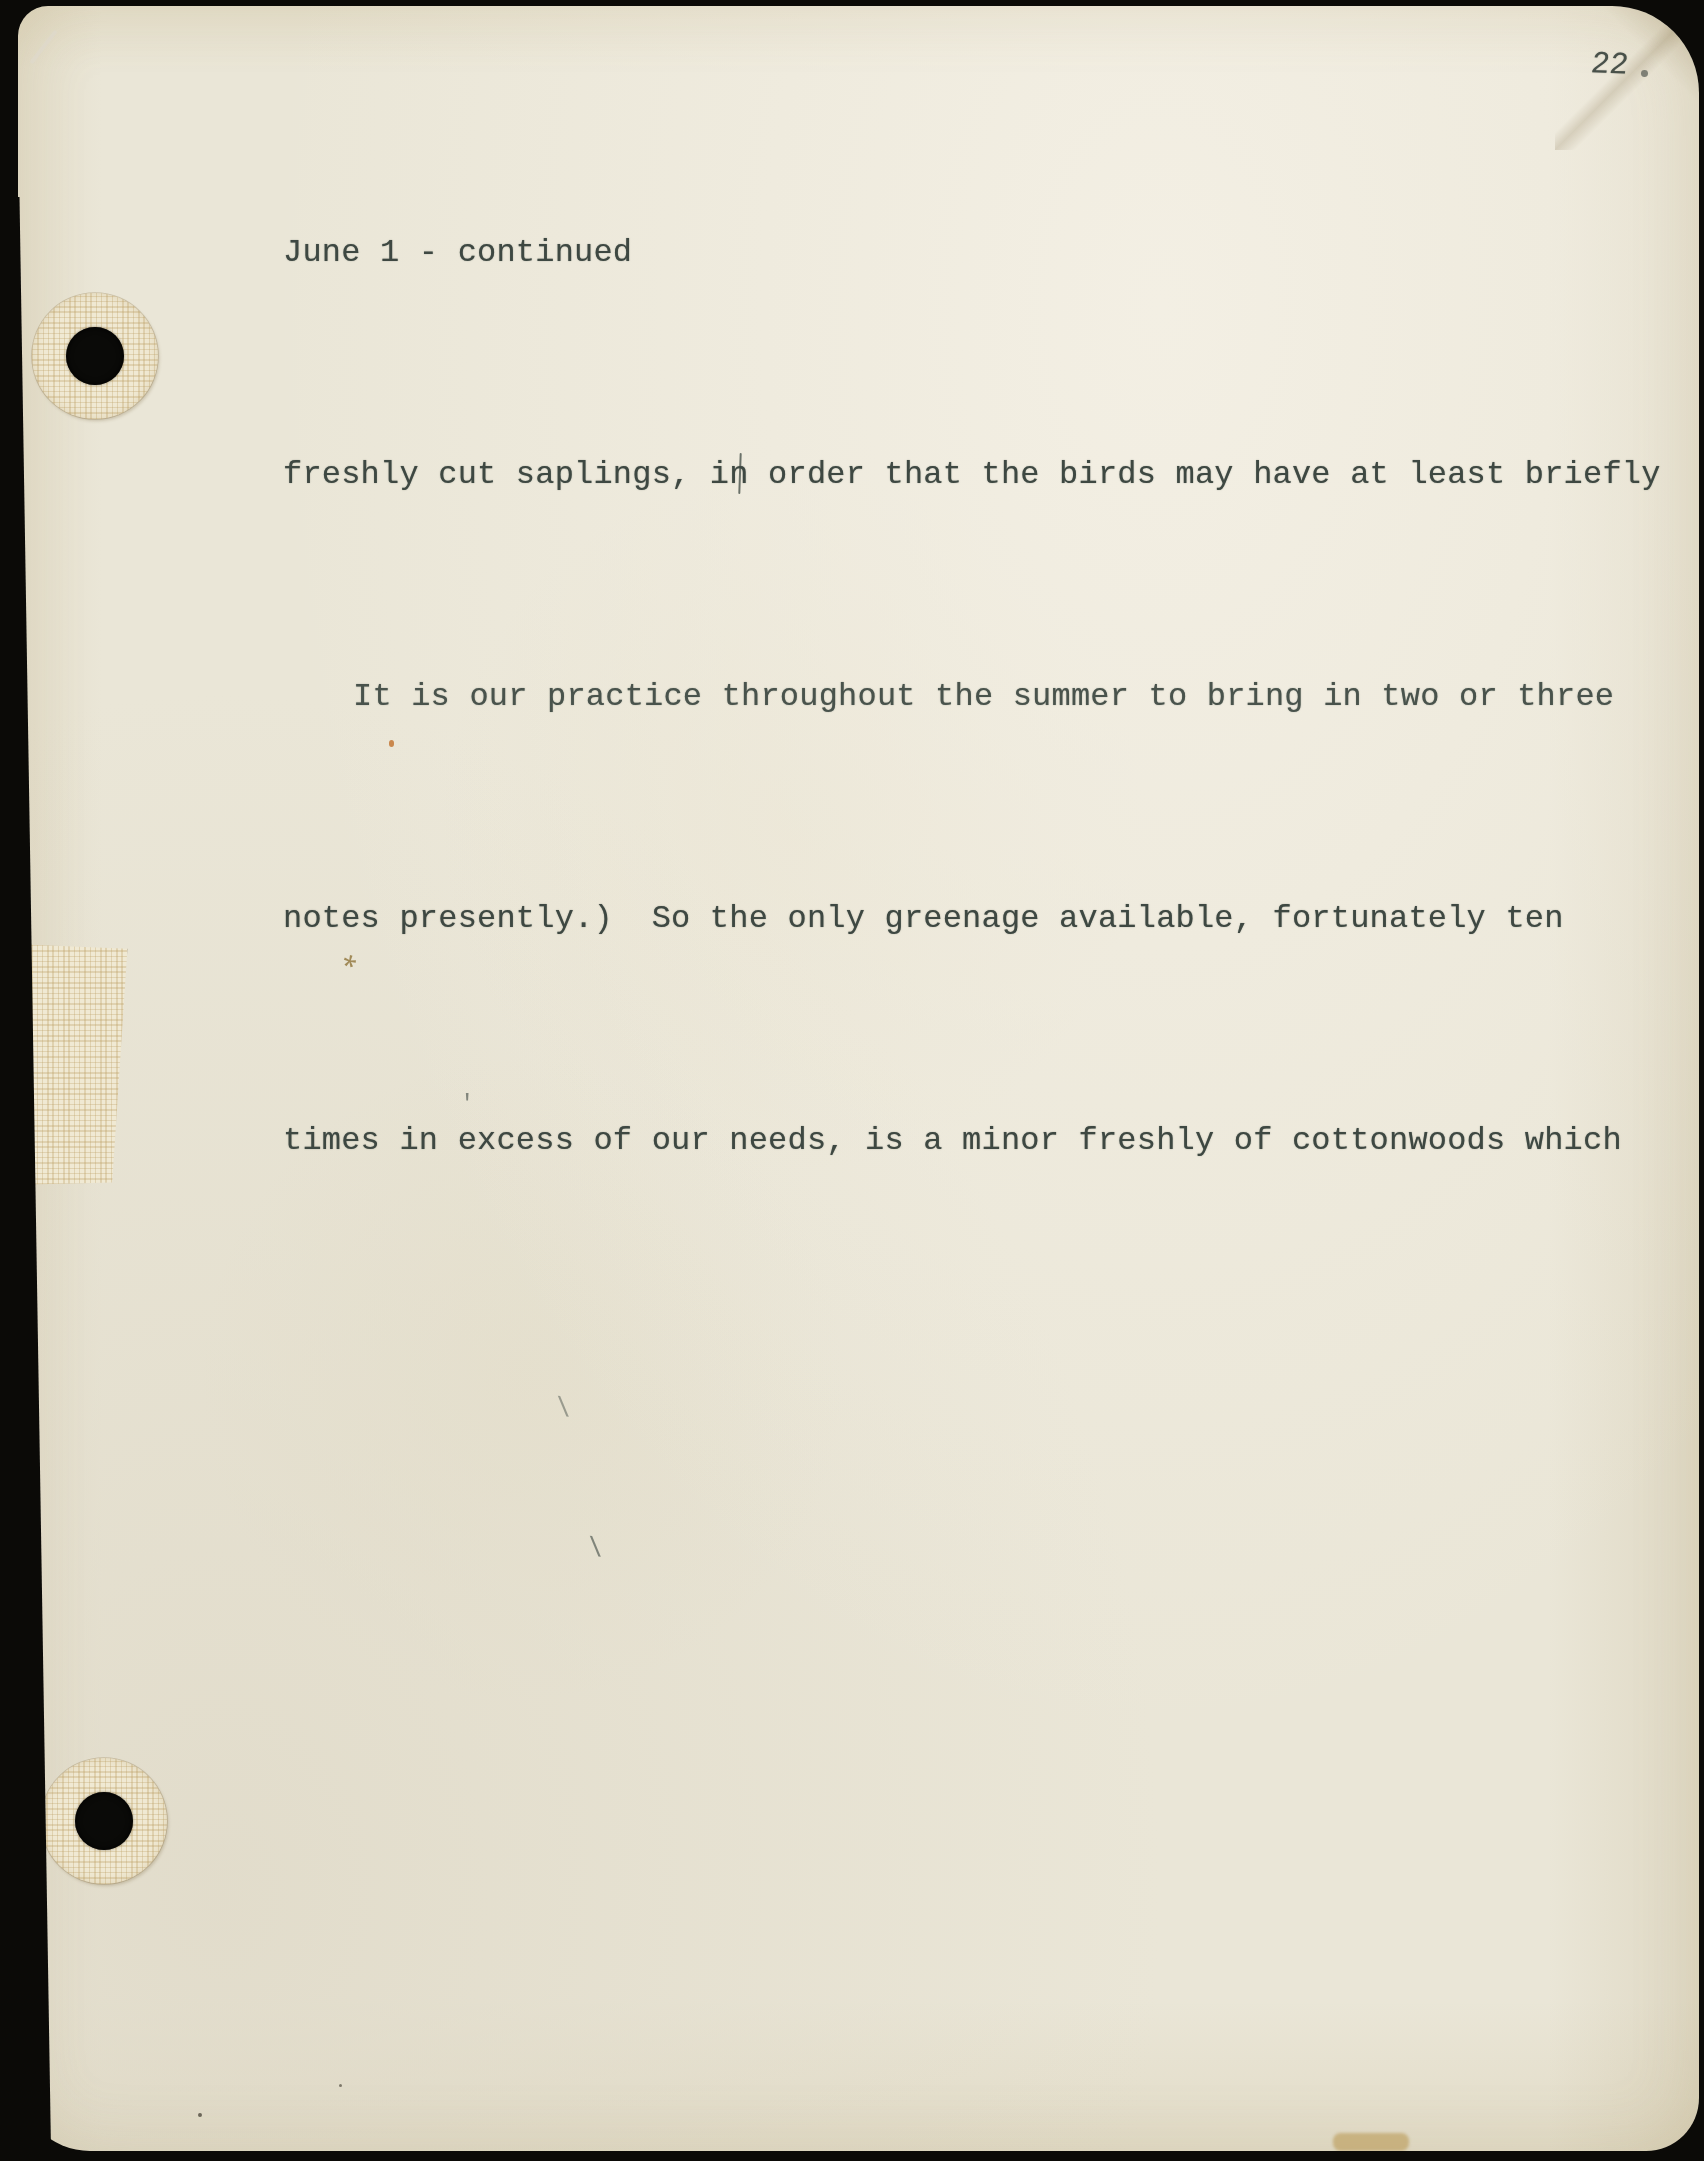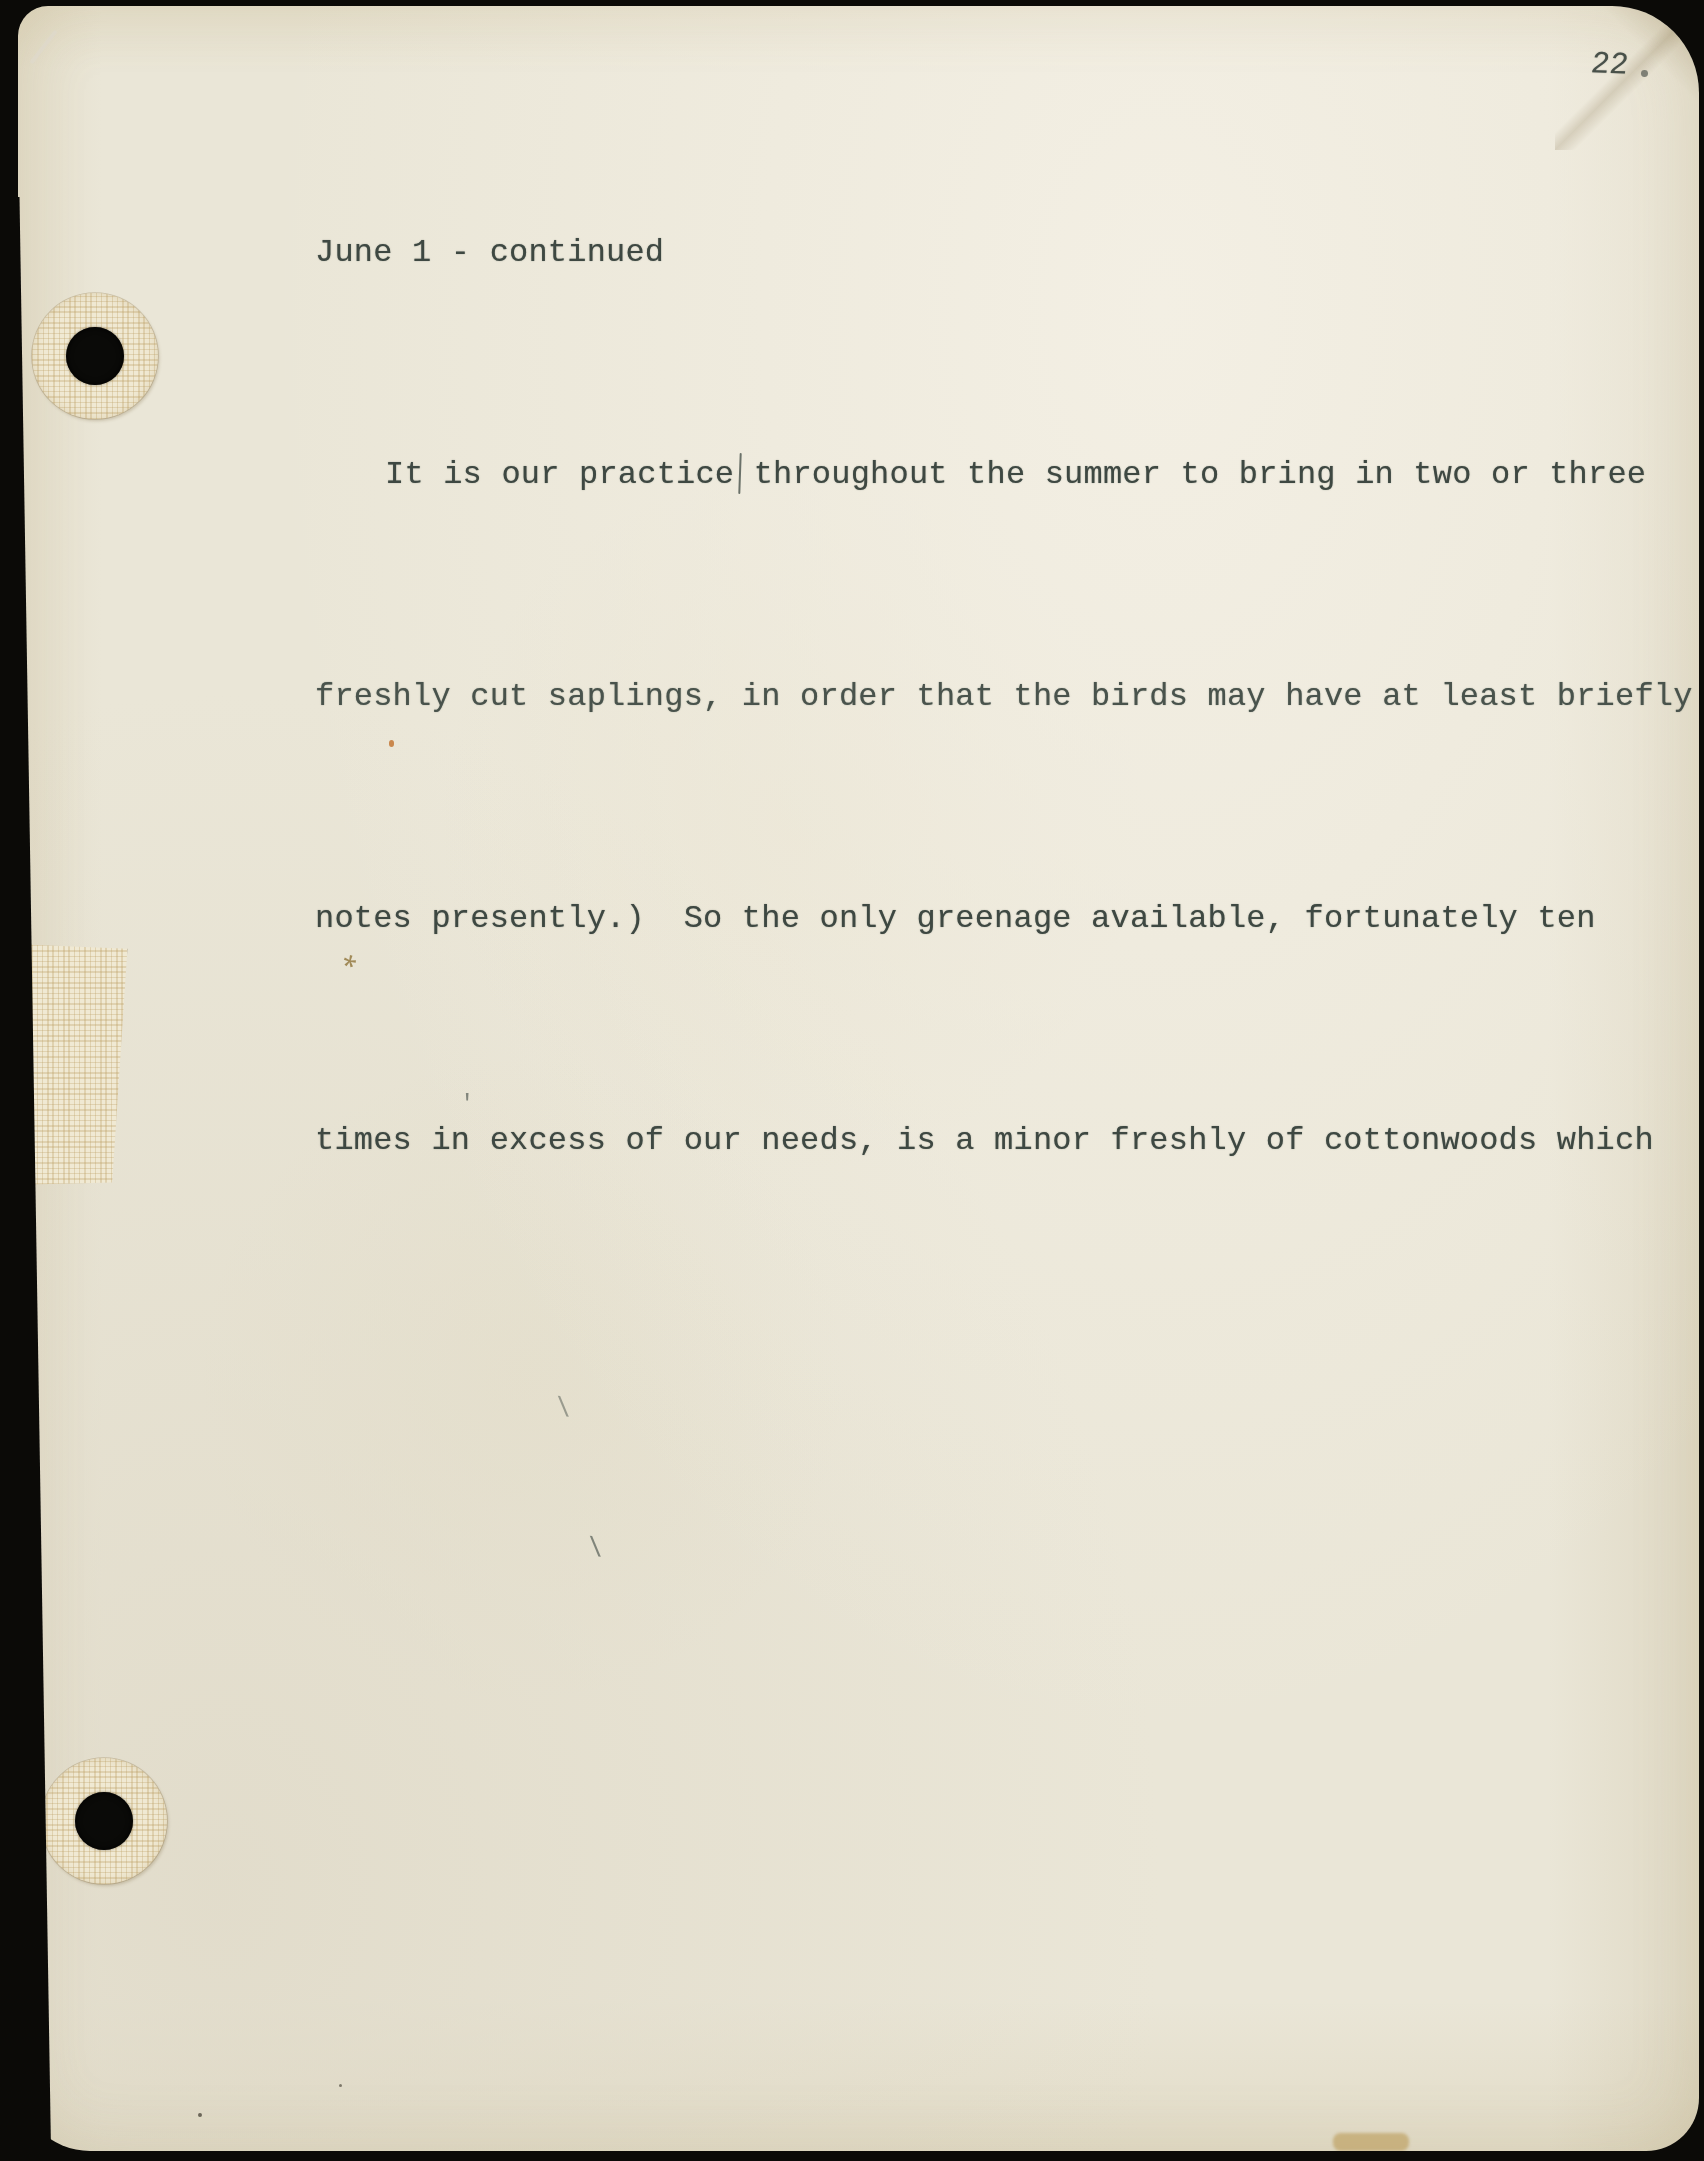--- a/index.html
+++ b/index.html
@@ -50,21 +50,21 @@
     position: absolute;
     left: 265px; top: 62px;
     font-size: 32px;
     line-height: 74px;
     letter-spacing: 0.2px;
     color: #3e4842;
     text-shadow: 0 0 1.2px rgba(62,72,66,0.55);
     white-space: pre;
     filter: blur(0.2px);
   }
-  .typed .line { min-height: 74px; margin-left: 32px; }
+  .typed .line { min-height: 74px; }
   .typed .line.indent { padding-left: 70px; }
   .typed .line:nth-child(3), .typed .line:nth-child(10), .typed .line:nth-child(18) { color: #49534c; }
 
   .page-number {
     position: absolute;
     left: 1573px; top: 41px;
     font-size: 31px;
     color: #49514a;
     text-shadow: 0 0 1.1px rgba(70,78,72,0.5);
     transform: skewX(-6deg) rotate(2deg);
@@ -148,22 +148,22 @@
 
   <div class="page">
 
     <div class="corner-crease"></div>
     <div class="corner-chip"></div>
 
     <div class="page-number">22</div>
 
     <div class="typed">
       <div class="line">June 1 - continued</div>
+      <div class="line">freshly cut saplings, in order that the birds may have at least briefly</div>
       <div class="line indent">It is our practice throughout the summer to bring in two or three</div>
-      <div class="line">freshly cut saplings, in order that the birds may have at least briefly</div>
       <div class="line">notes presently.)  So the only greenage available, fortunately ten</div>
       <div class="line">times in excess of our needs, is a minor freshly of cottonwoods which</div>
       
       
       
       
       
       
       
       

